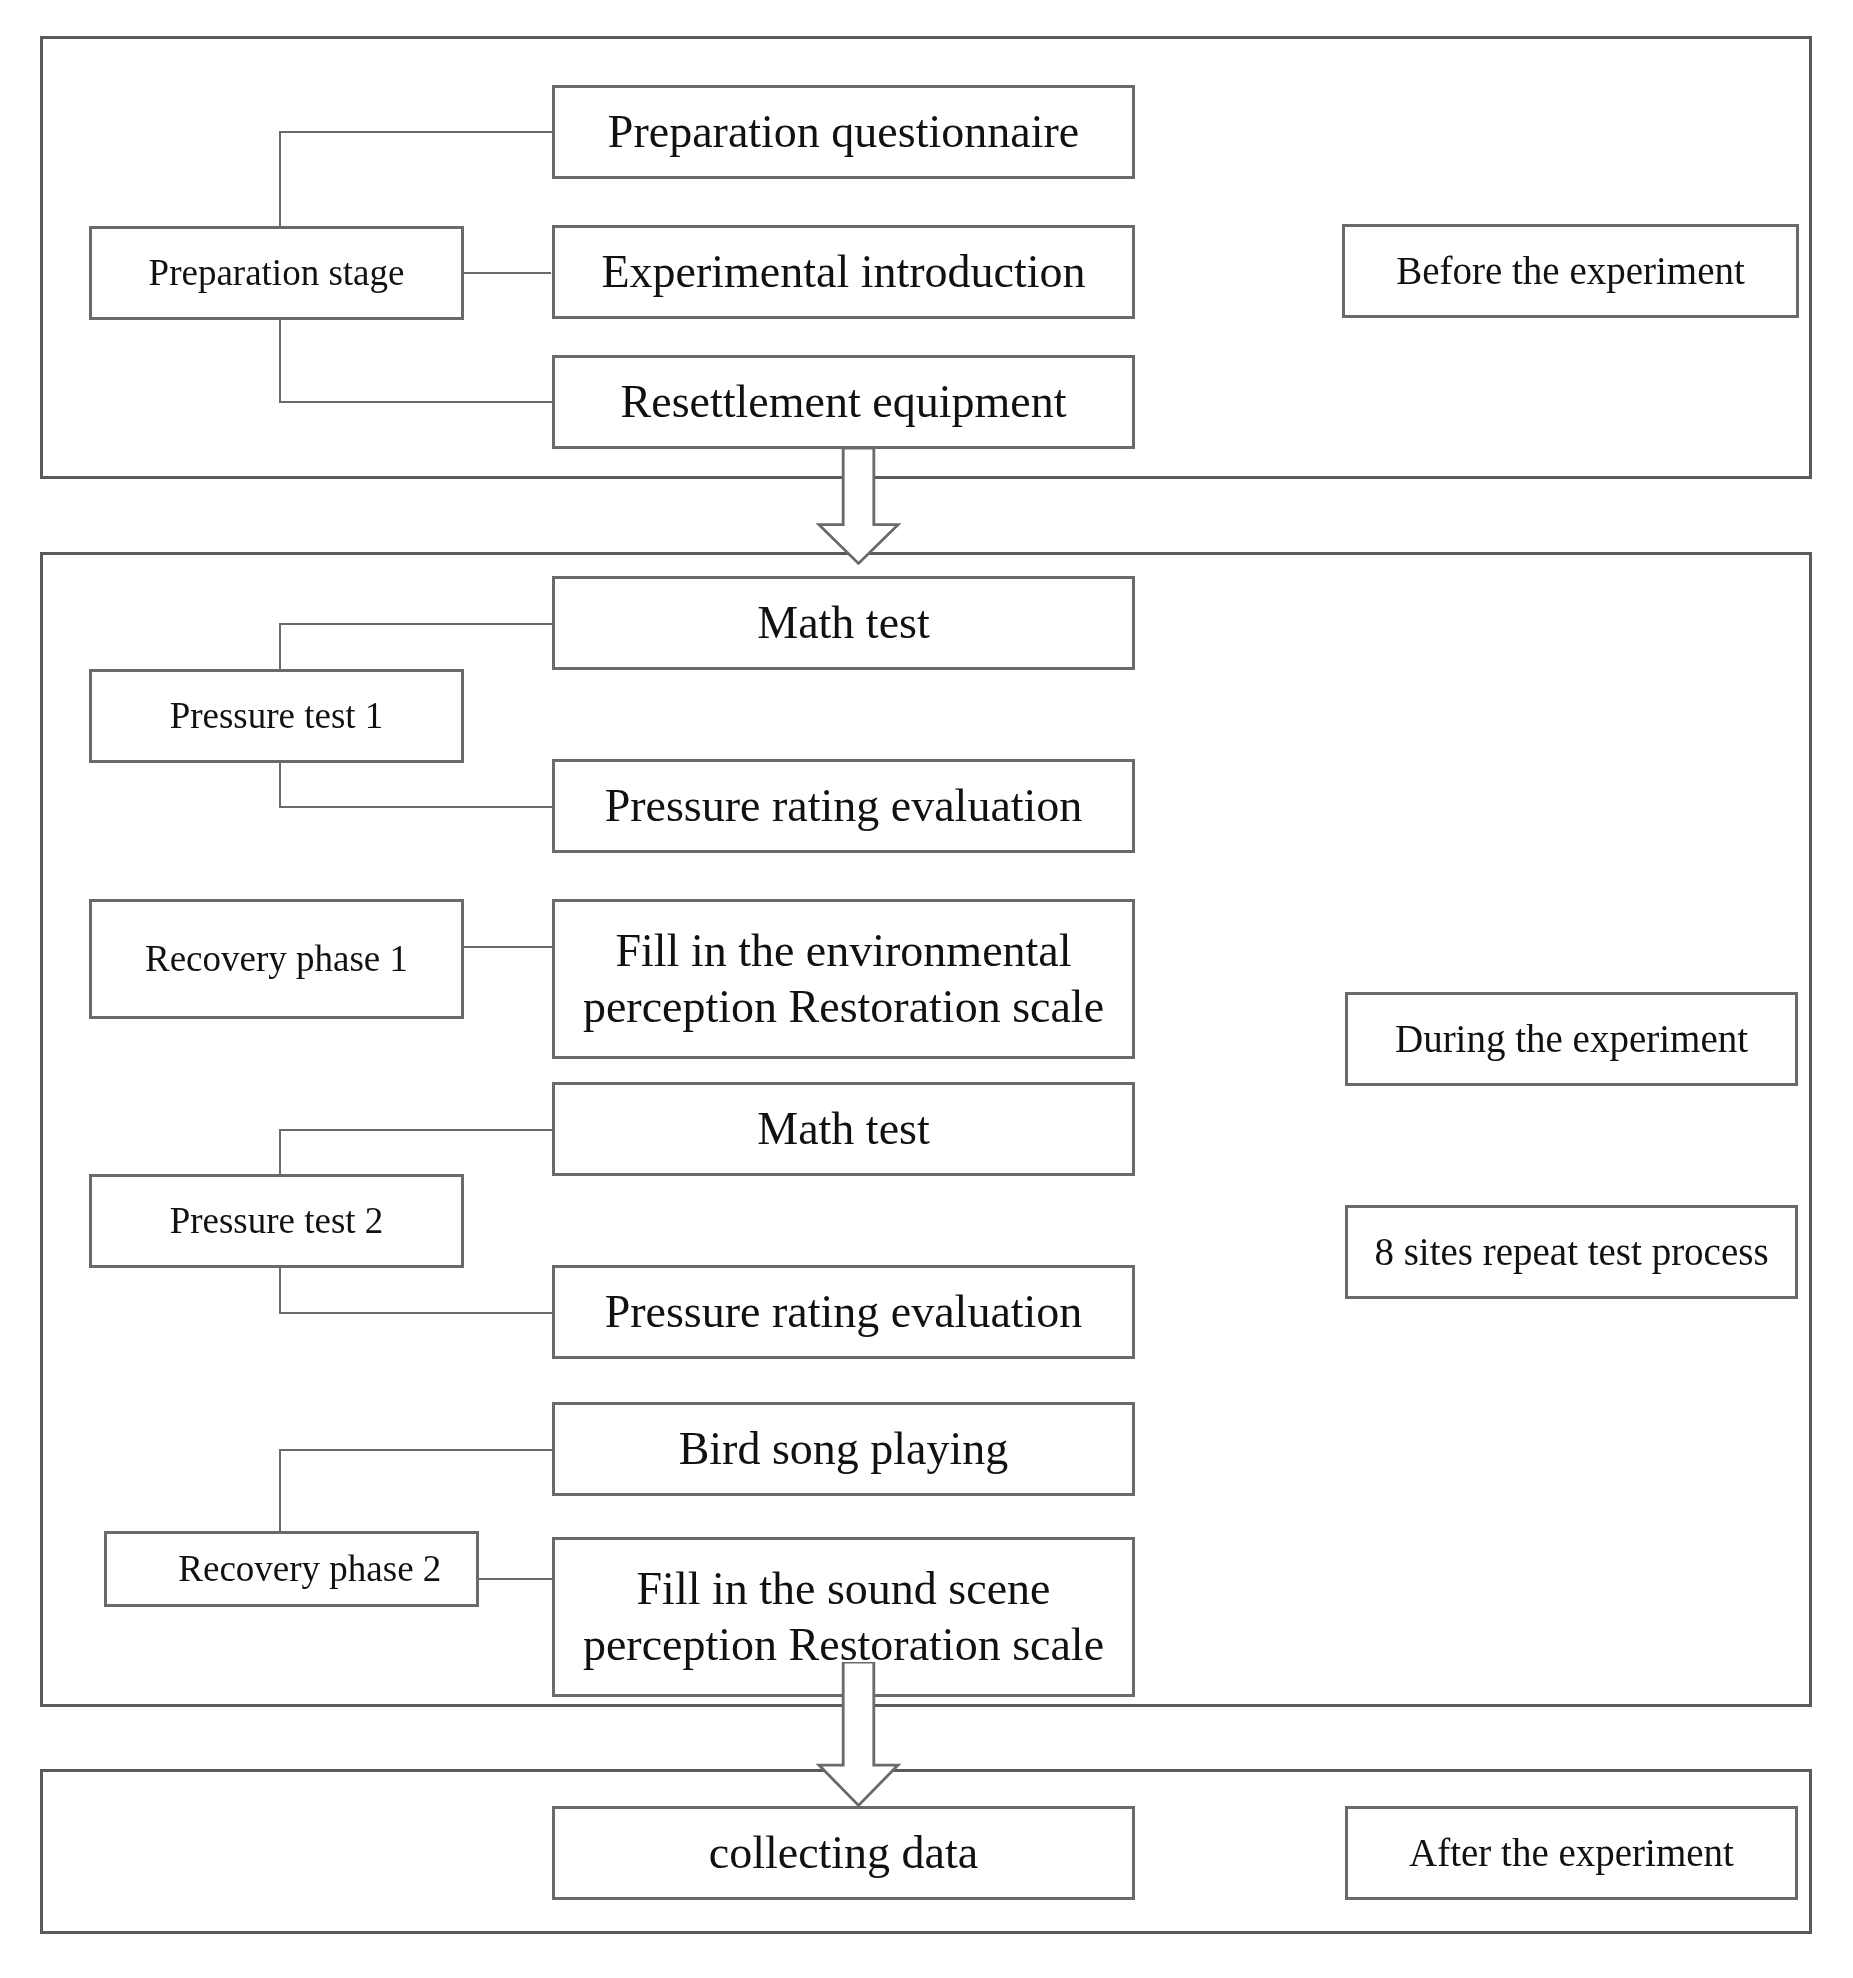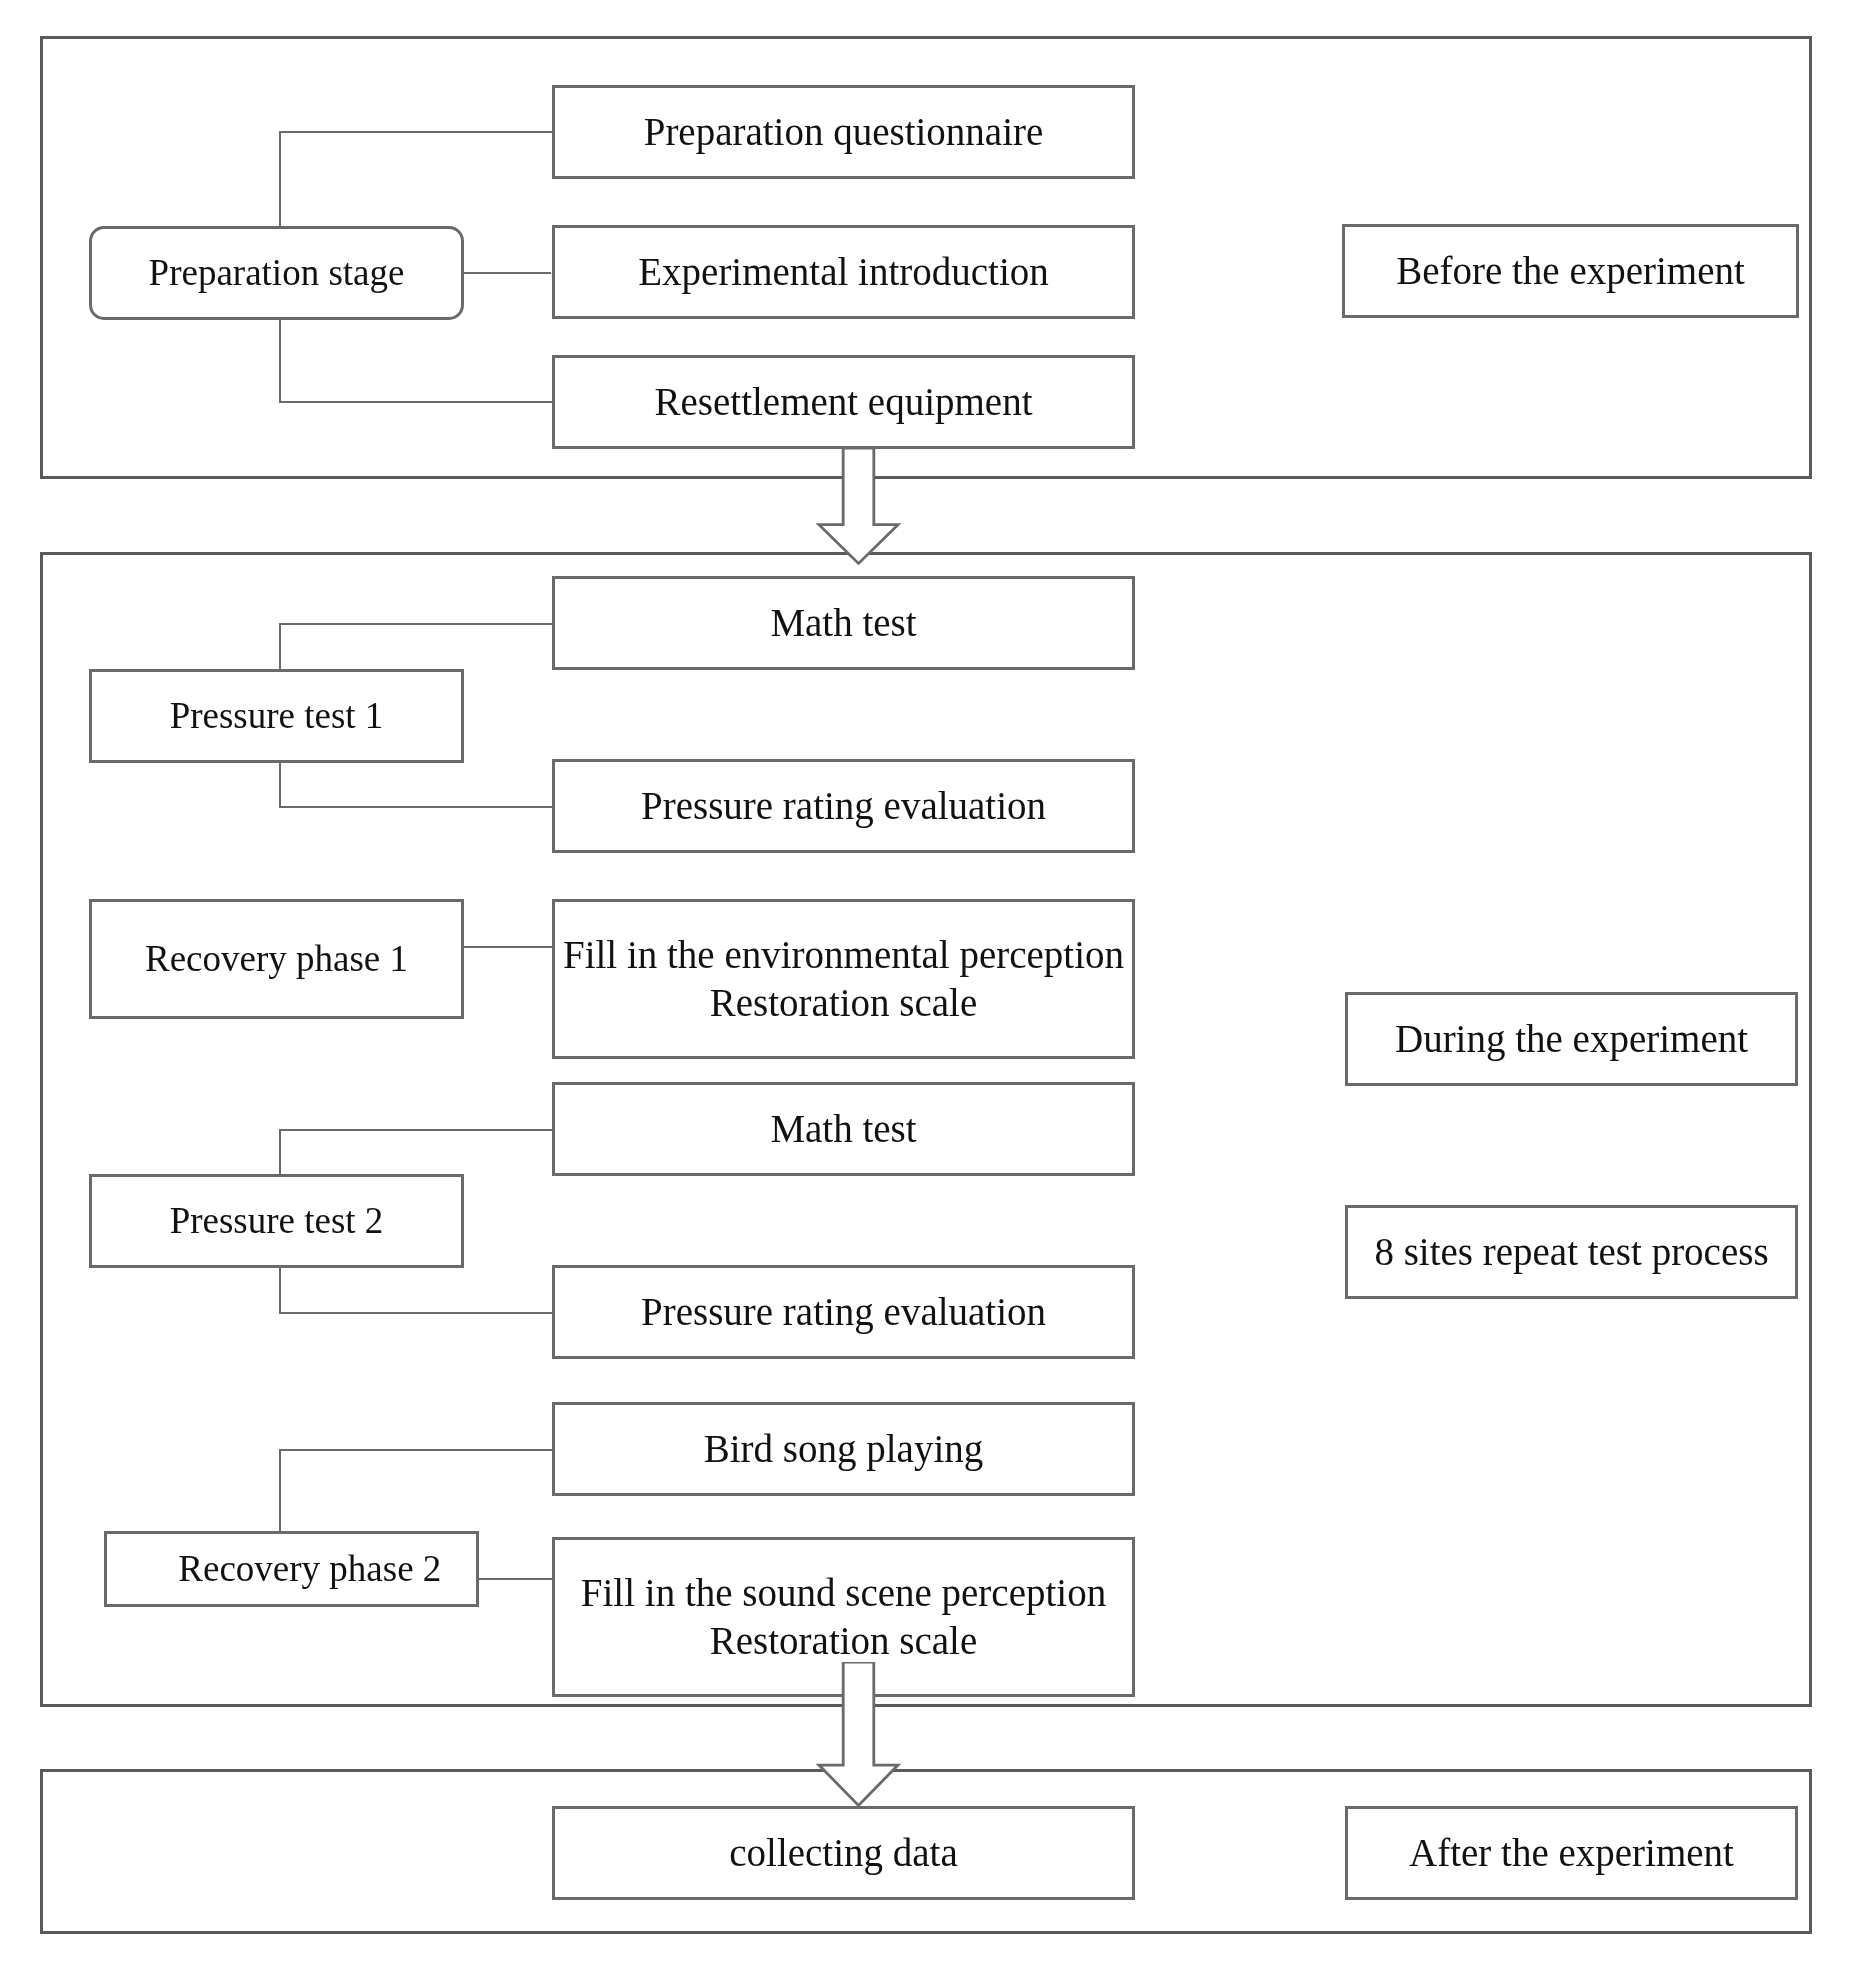--- a/index.html
+++ b/index.html
@@ -16,21 +16,21 @@
 
   
   .node{position:absolute;box-sizing:border-box;border:3.2px solid #6a6a6a;
         background:#fff;display:flex;align-items:center;justify-content:center;
         text-align:center;line-height:1.22;padding:1.6px 6.4px;z-index:5;}
   .node span{display:block;}
 
   
   .phase{font-size:37px;}
   
-  .action{font-size:39px;}
+  .action{font-size:46px;}
   
   .annot{font-size:39px;}
 
   
   .hline{position:absolute;height:0;border-top:2.4px solid #6a6a6a;z-index:2;}
   .vline{position:absolute;width:0;border-left:2.4px solid #6a6a6a;z-index:2;}
 
   
   .blockarrow{position:absolute;z-index:6;}
   .blockarrow svg{display:block;}
@@ -47,21 +47,21 @@
   <div class="vline" style="left:279px; top:131px; height:270px;"></div>
 
   <div class="hline" style="left:279px; top:131px; width:273px;"></div>
 
   <div class="hline" style="left:279px; top:401px; width:273px;"></div>
 
   <div class="node action" style="left:552px; top:85px; width:583px; height:94px;">
     <span>Preparation questionnaire</span>
   </div>
 
-  <div class="node phase" style="left:89px; top:226px; width:375px; height:94px;border-radius:15px;">
+  <div class="node phase" style="left:89px; top:226px; width:375px; height:94px;">
     <span>Preparation stage</span>
   </div>
 
   <div class="node action" style="left:552px; top:225px; width:583px; height:94px;">
     <span>Experimental introduction</span>
   </div>
 
   <div class="node action" style="left:552px; top:355px; width:583px; height:94px;">
     <span>Resettlement equipment</span>
   </div>

